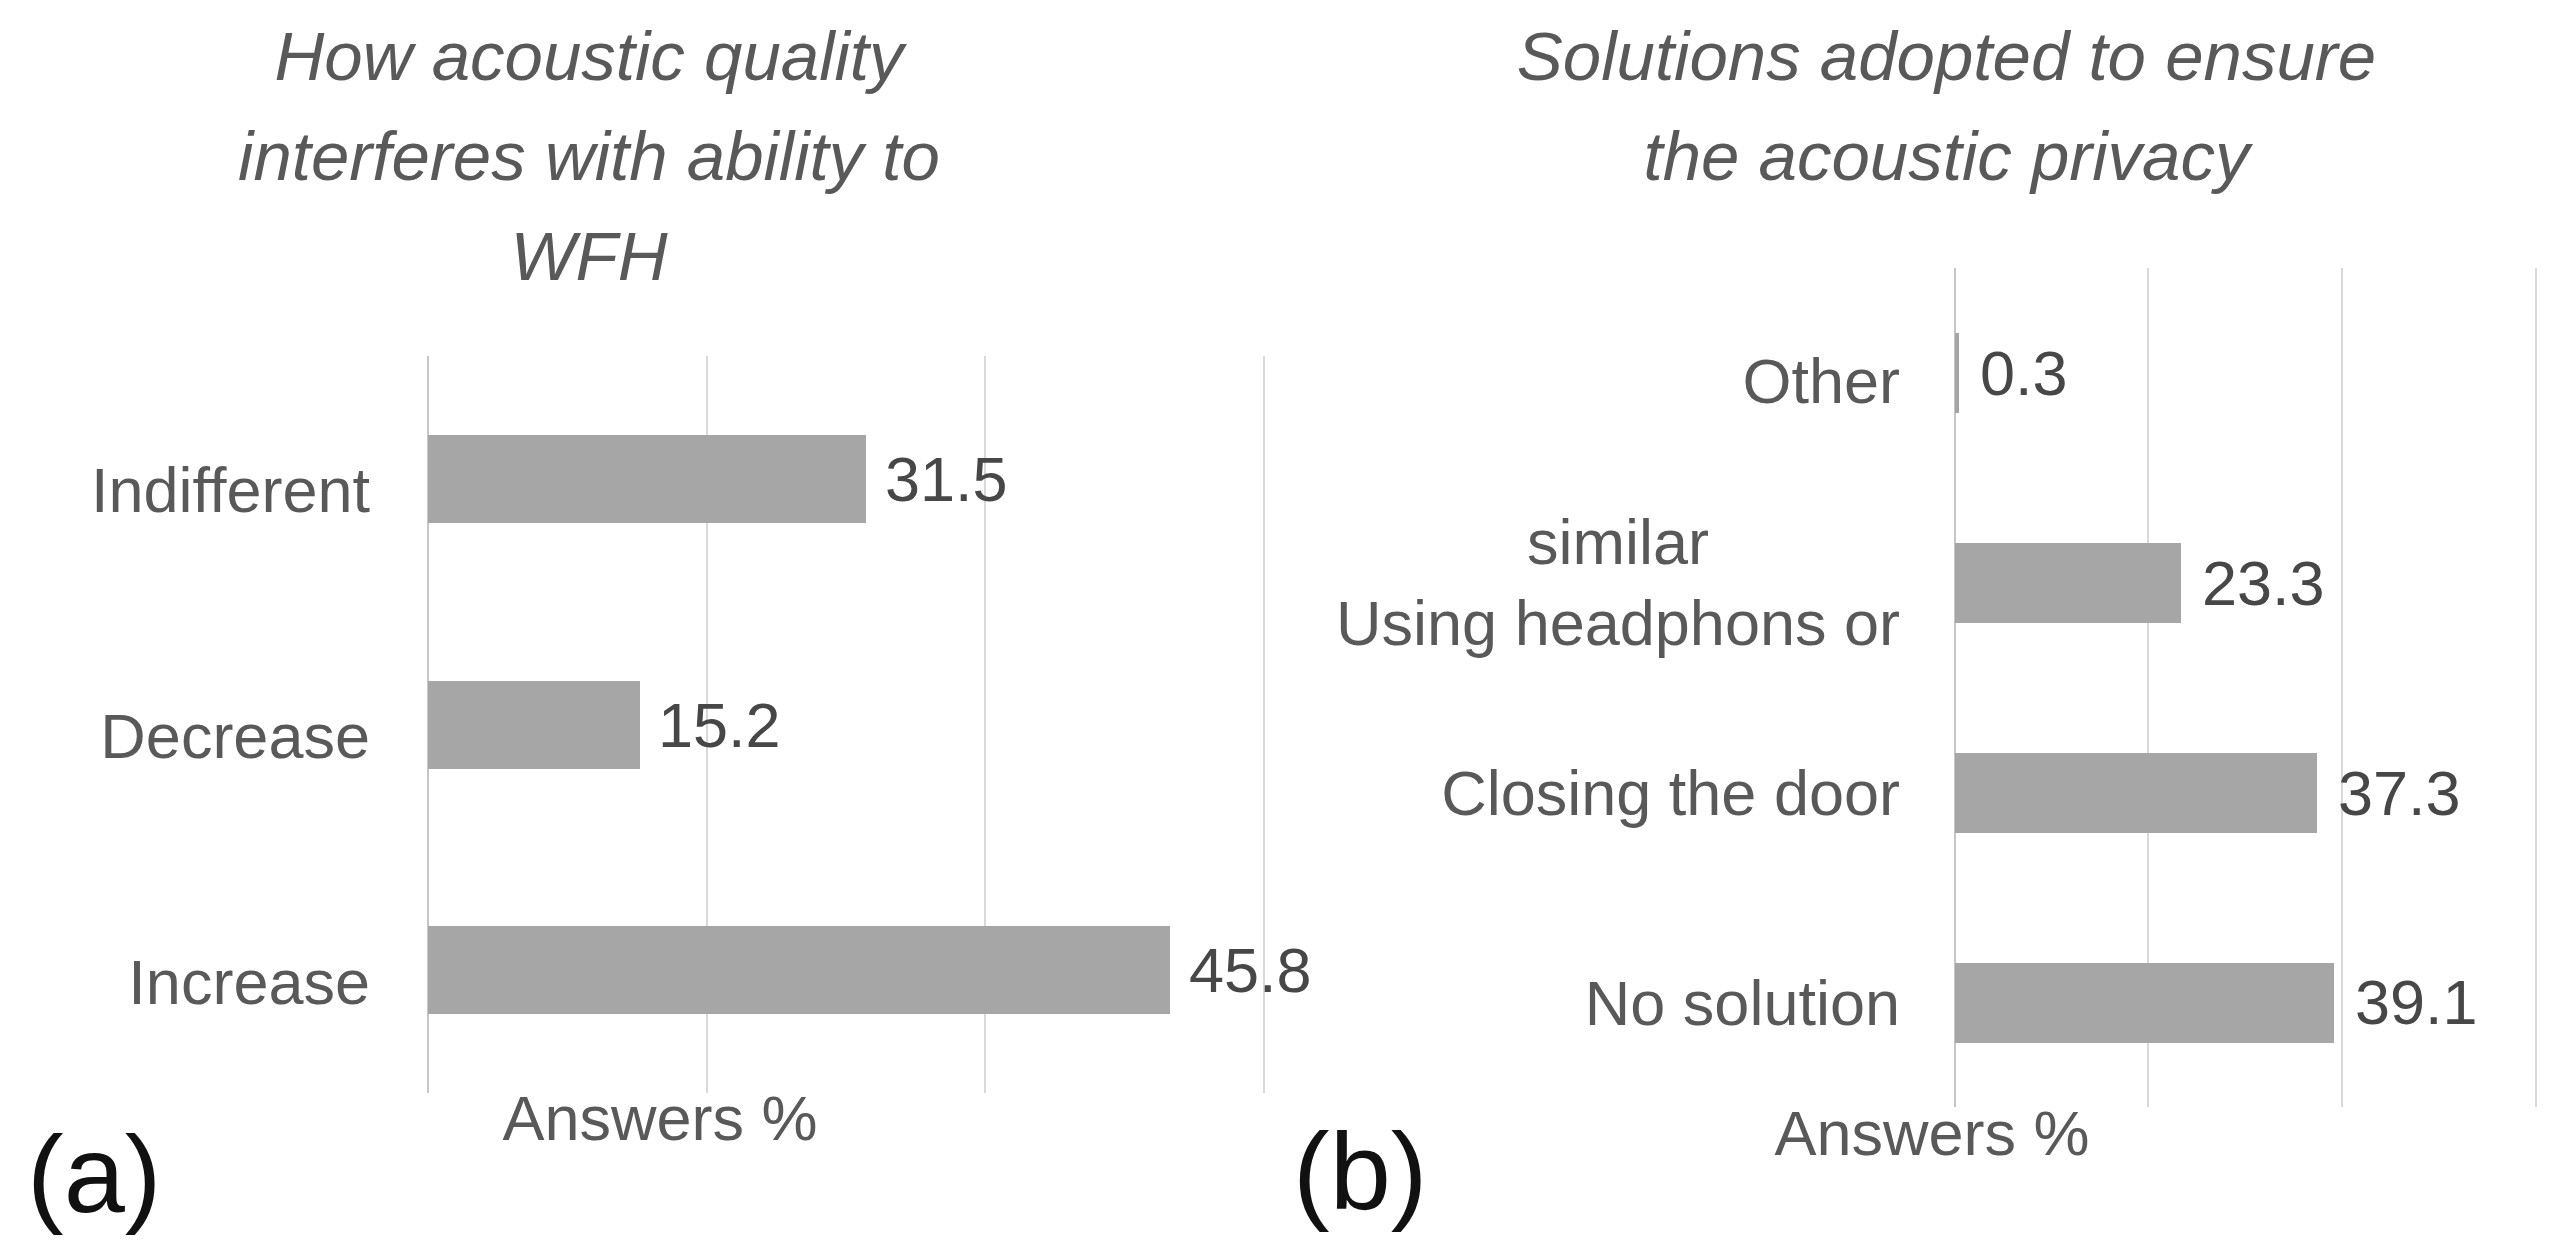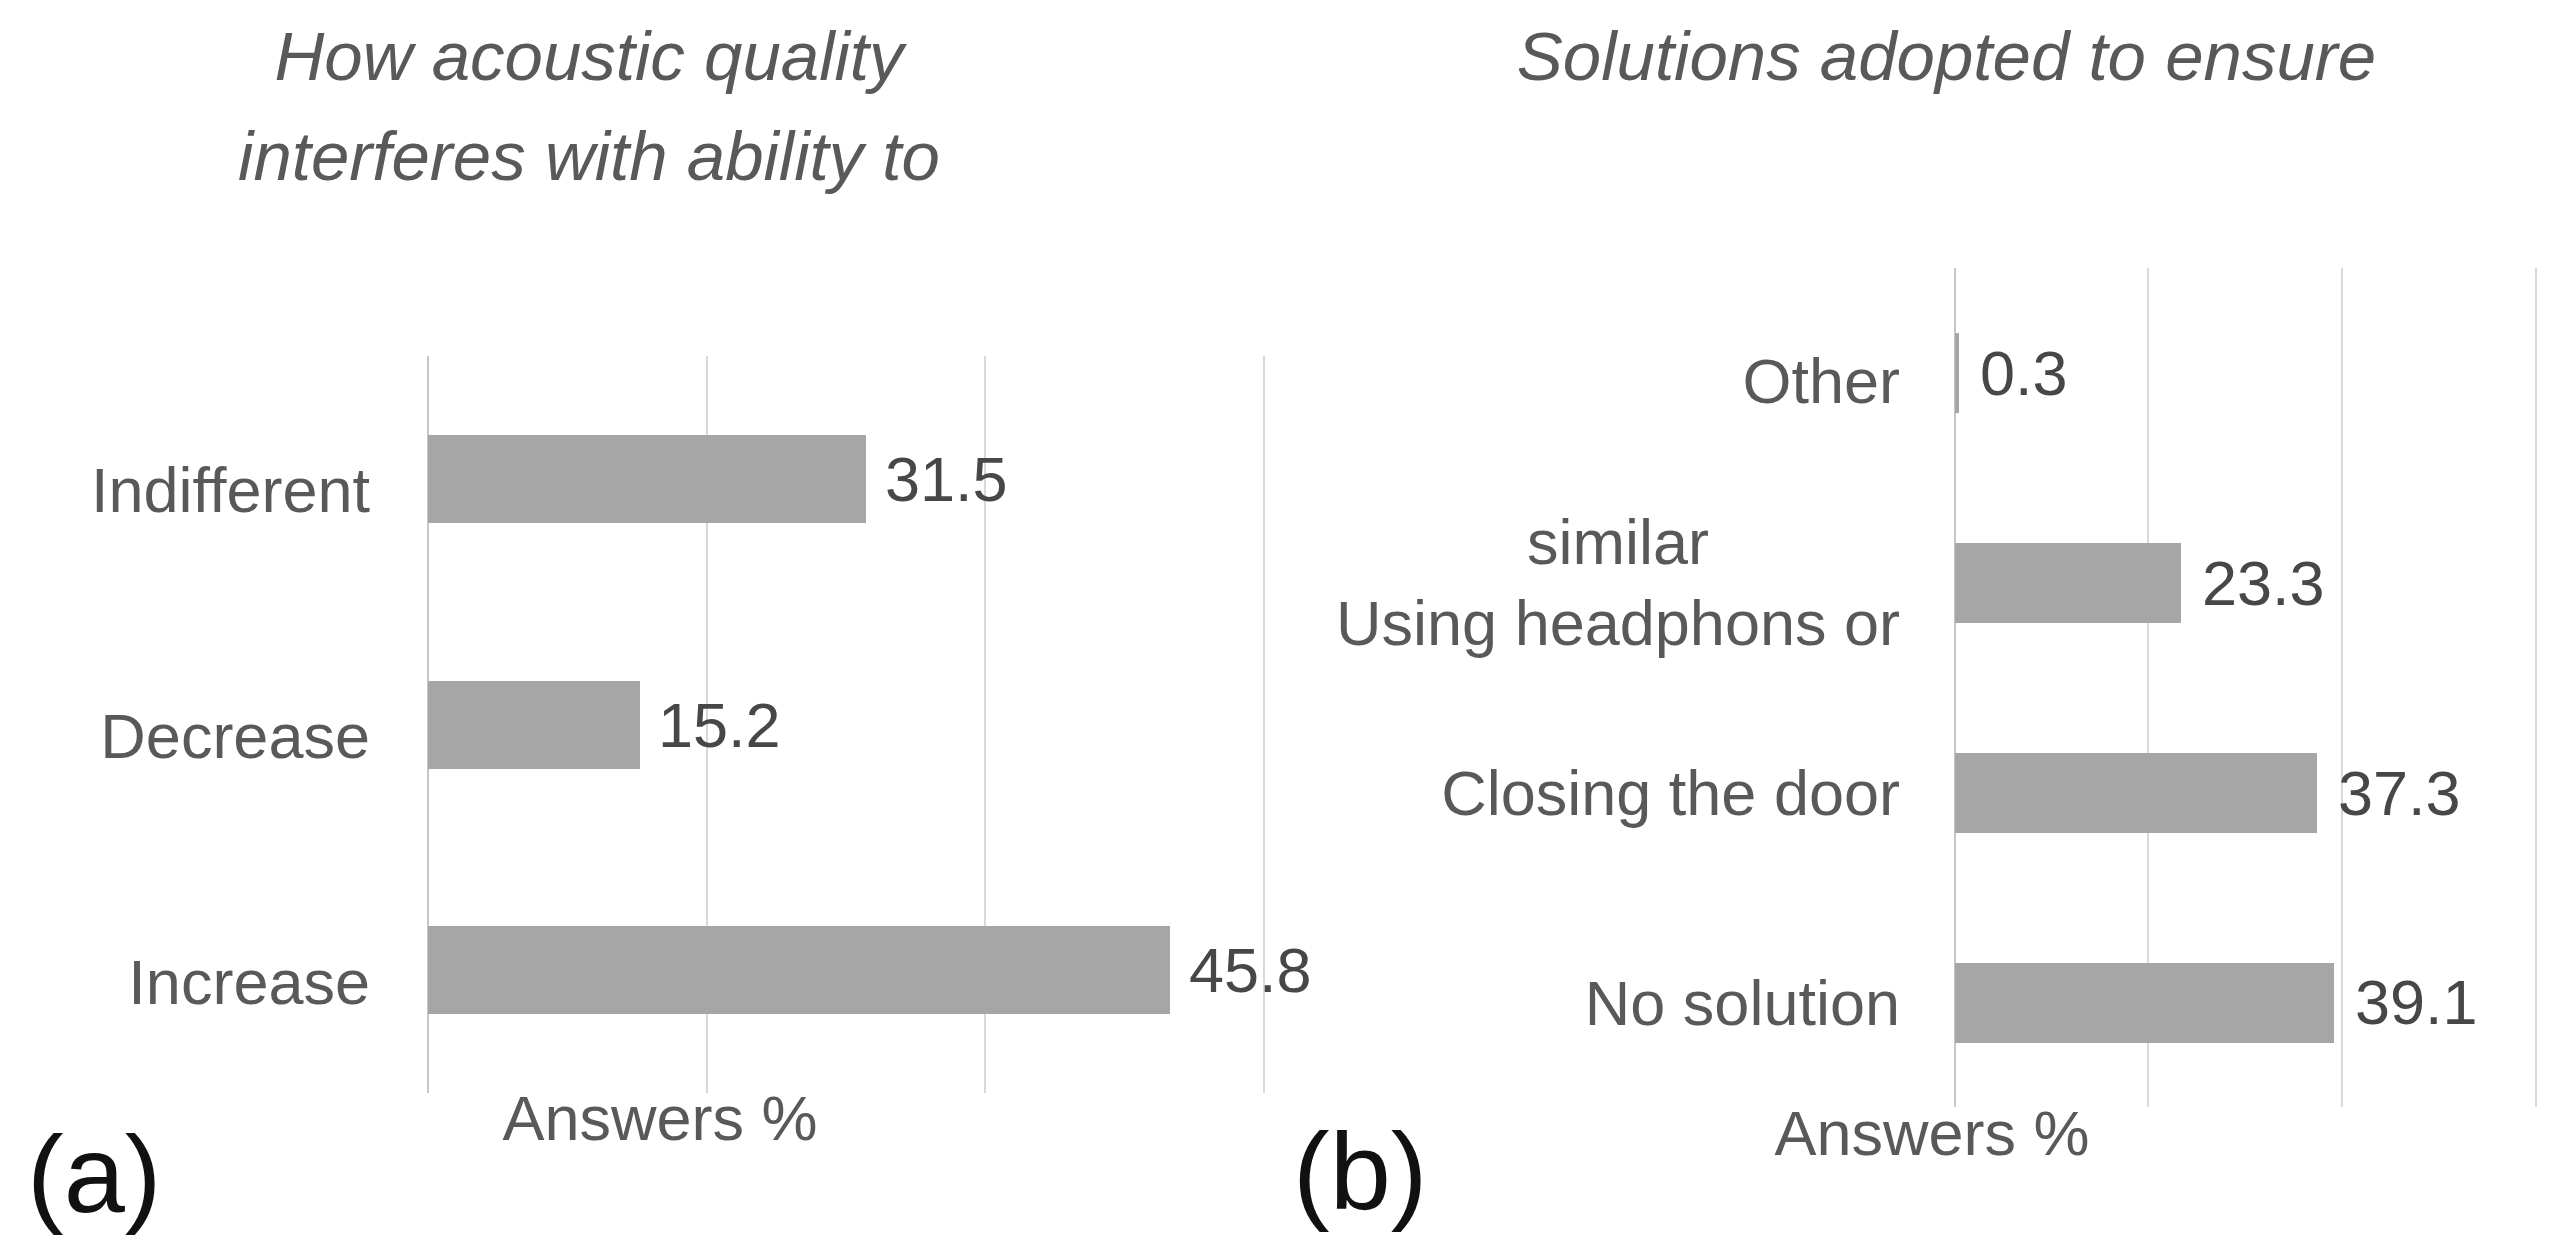--- a/index.html
+++ b/index.html
@@ -37,20 +37,21 @@
 </style>
 </head>
 <body>
 
 <div class="canvas">
 
   <section>
     <div class="chart-title" id="title-a">
       <div>How acoustic quality</div>
       <div>interferes with ability to</div>
+      <div>WFH</div>
     </div>
     <div class="plot" id="plot-a" style="left: 428px; top: 356px; width: 853px; height: 737px;">
         <div class="gridline axis" style="left: -1.4px;"></div>
         <div class="gridline" style="left: 278px;"></div>
         <div class="gridline" style="left: 556px;"></div>
         <div class="gridline" style="left: 835px;"></div>
         <div class="bar" style="left: 0px; top: 79px; width: 438px; height: 88px;"></div>
         <div class="value-label" style="left: 457px; top: 123px;">31.5</div>
         <div class="bar" style="left: 0px; top: 325px; width: 212px; height: 88px;"></div>
         <div class="value-label" style="left: 230px; top: 369px;">15.2</div>
@@ -59,20 +60,21 @@
       </div>
     <div class="axis-title" id="axis-title-a">Answers %</div>
   <div class="cat-label" style="left: -553px; width: 923px; top: 490px;"><span class="inner"><div>Indifferent</div></span></div>
       <div class="cat-label" style="left: -553px; width: 923px; top: 736px;"><span class="inner"><div>Decrease</div></span></div>
       <div class="cat-label" style="left: -553px; width: 923px; top: 982px;"><span class="inner"><div>Increase</div></span></div>
     </section>
 
   <section>
     <div class="chart-title" id="title-b">
       <div>Solutions adopted to ensure</div>
+      <div>the acoustic privacy</div>
     </div>
     <div class="plot" id="plot-b" style="left: 1955px; top: 268px; width: 581px; height: 839px;">
         <div class="gridline axis" style="left: -1.4px;"></div>
         <div class="gridline" style="left: 192px;"></div>
         <div class="gridline" style="left: 386px;"></div>
         <div class="gridline" style="left: 580px;"></div>
         <div class="bar" style="left: 0px; top: 65px; width: 3.6px; height: 80px;"></div>
         <div class="value-label" style="left: 25px; top: 105px;">0.3</div>
         <div class="bar" style="left: 0px; top: 275px; width: 226px; height: 80px;"></div>
         <div class="value-label" style="left: 247px; top: 315px;">23.3</div>

